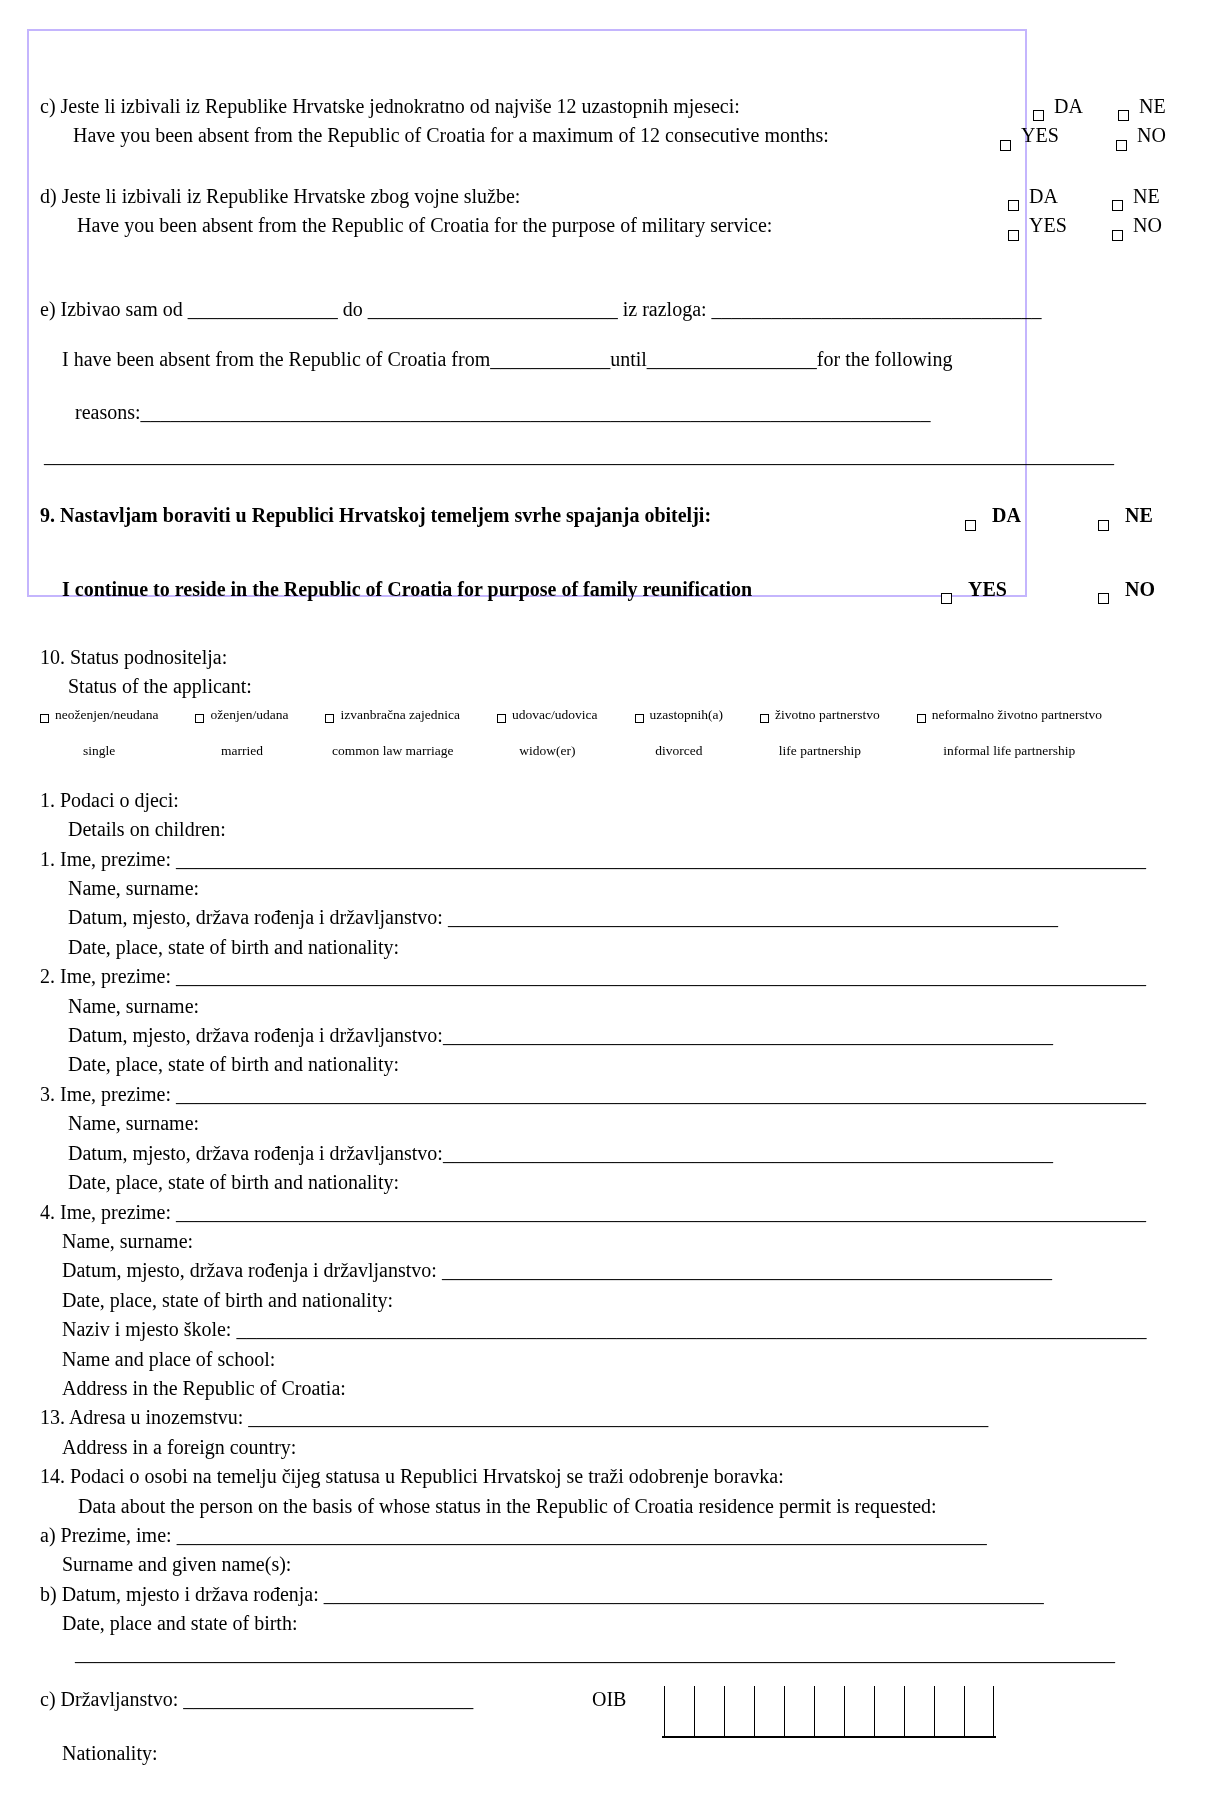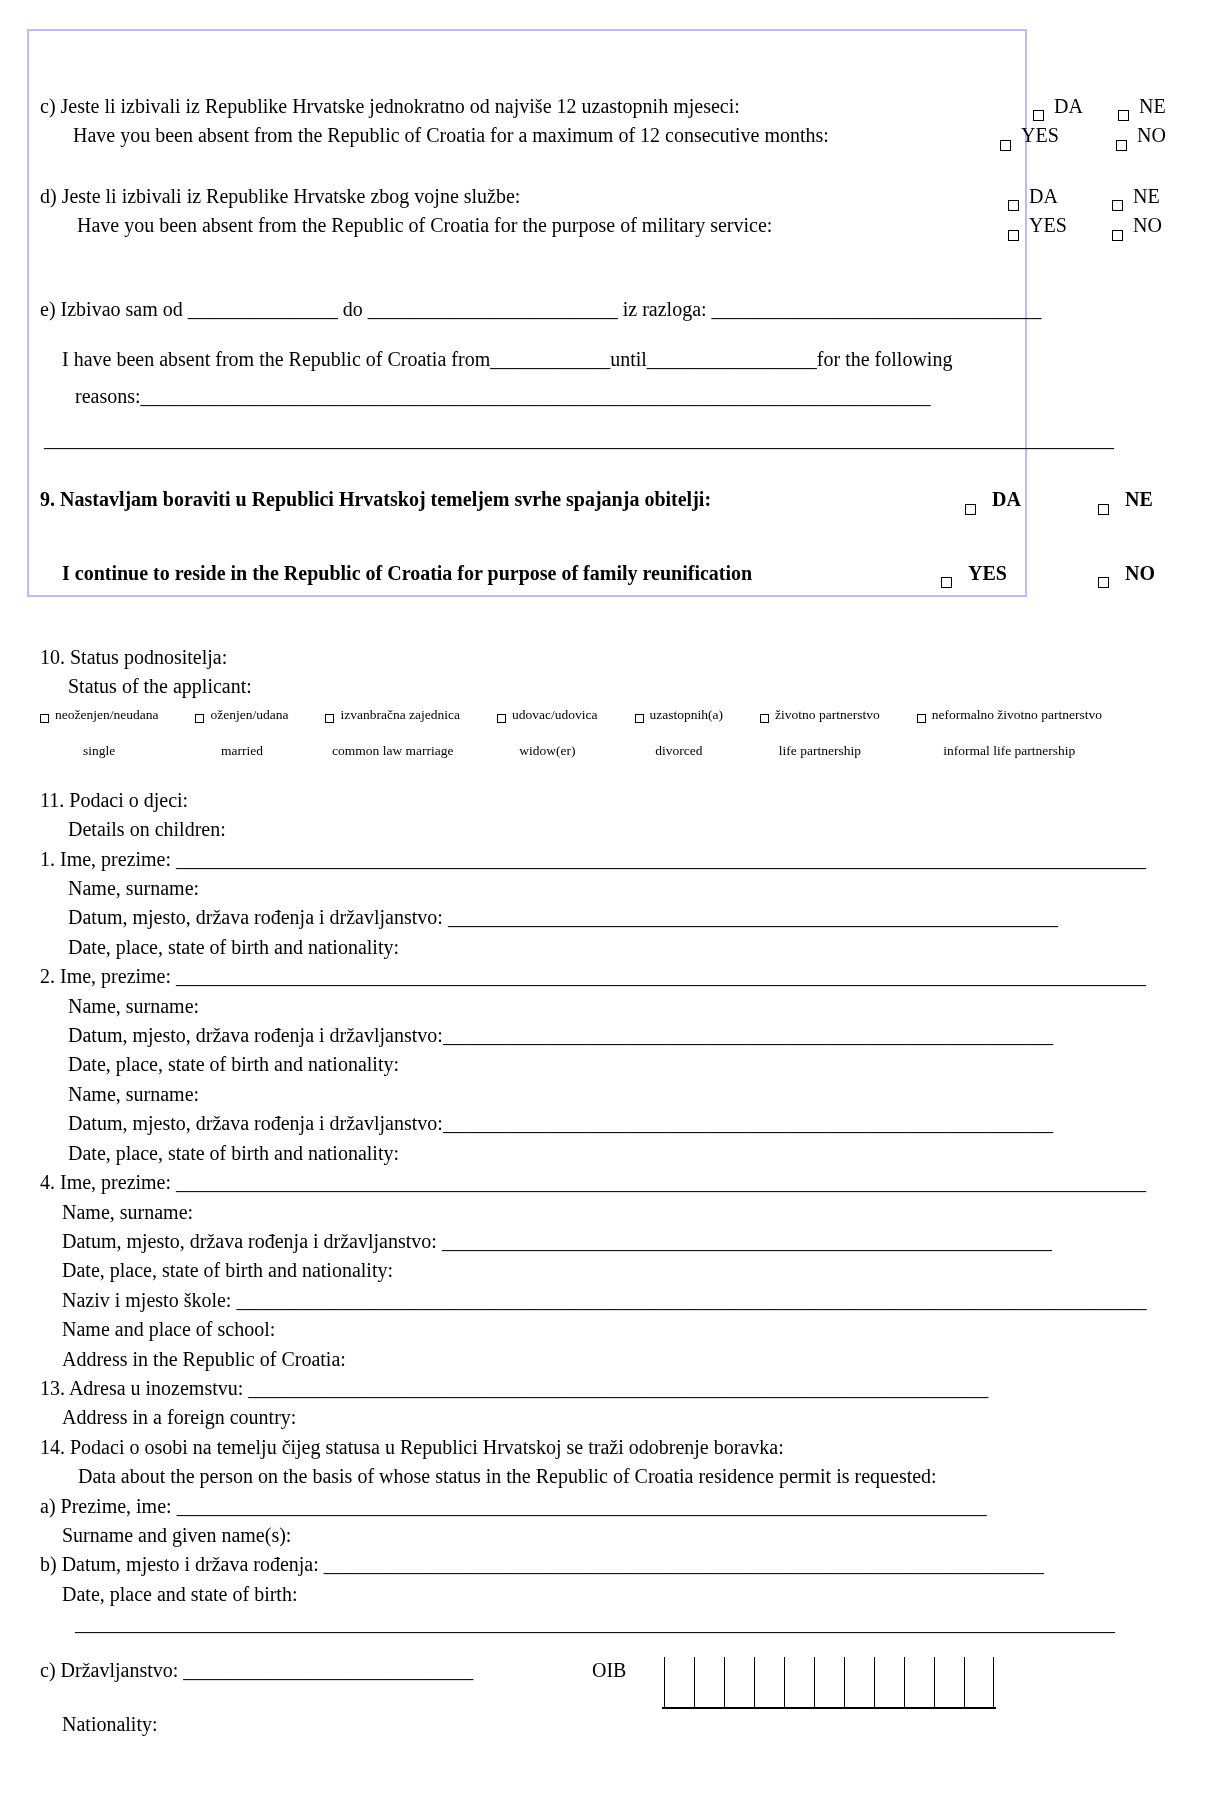--- a/index.html
+++ b/index.html
@@ -89,21 +89,21 @@
   </div>
 
   <div class="ln" style="margin-top:54px">
     <span>e) Izbivao sam od _______________ do _________________________ iz razloga: _________________________________</span>
   </div>
 
   <div class="ln ind-a" style="margin-top:21px">
     <span>I have been absent from the Republic of Croatia from____________until_________________for the following</span>
   </div>
 
-  <div class="ln" style="margin-top:8px;padding-left:35px">
+  <div class="ln" style="margin-top:24px;padding-left:35px">
     <span>reasons:_______________________________________________________________________________</span>
   </div>
 
   <div class="ln" style="margin-top:13px;padding-left:4px">
     <span class="blank">___________________________________________________________________________________________________________</span>
   </div>
 
   <div class="ln b" style="margin-top:31px">
     <span>9. Nastavljam boraviti u Republici Hrvatskoj temeljem svrhe spajanja obitelji:</span>
     <span class="opt opt9" style="left:925px">
@@ -185,21 +185,21 @@
     <div class="sts-col">
       <div class="sts-hr">
         <span class="cb-sm"></span>
         <span>neformalno životno partnerstvo</span>
       </div>
       <div class="sts-en">informal life partnership</div>
     </div>
   </div>
 
   <div class="ln" style="margin-top:27px">
-    <span>11. Podaci o djeci:</span>
+    <span>1. Podaci o djeci:</span>
   </div>
   <div class="ln ind">
     <span>Details on children:</span>
   </div>
 
   <div class="ln">
     <span>1. Ime, prezime:</span><span class="blank"> _________________________________________________________________________________________________</span>
   </div>
   <div class="ln ind">
     <span>Name, surname:</span>
@@ -217,20 +217,23 @@
   <div class="ln ind">
     <span>Name, surname:</span>
   </div>
   <div class="ln ind">
     <span>Datum, mjesto, država rođenja i državljanstvo:</span><span class="blank">_____________________________________________________________</span>
   </div>
   <div class="ln ind">
     <span>Date, place, state of birth and nationality:</span>
   </div>
 
+  <div class="ln">
+    <span>3. Ime, prezime:</span><span class="blank"> _________________________________________________________________________________________________</span>
+  </div>
   <div class="ln ind">
     <span>Name, surname:</span>
   </div>
   <div class="ln ind">
     <span>Datum, mjesto, država rođenja i državljanstvo:</span><span class="blank">_____________________________________________________________</span>
   </div>
   <div class="ln ind">
     <span>Date, place, state of birth and nationality:</span>
   </div>
 

